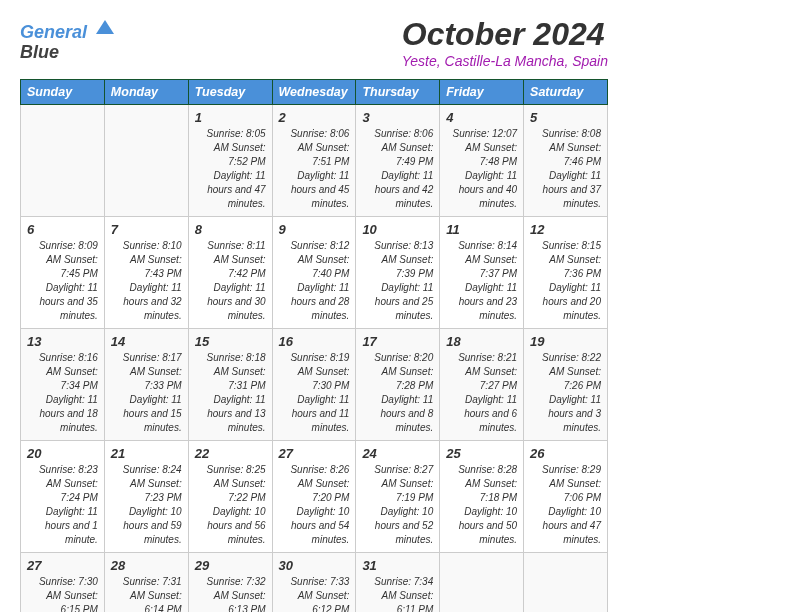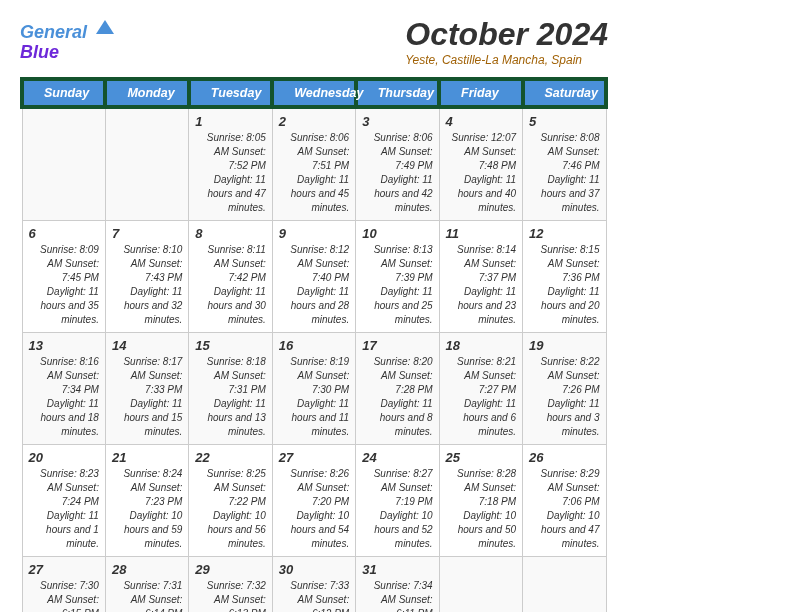--- a/index.html
+++ b/index.html
@@ -40,36 +40,36 @@
     }
     .title-block {
       text-align: left;
     }
     .month-title {
       font-size: 32px;
       font-weight: bold;
       color: #333;
     }
     .location {
-      font-size: 12px;
-      color: #a16207;
+      font-size: 14px;
+      color: #a21caf;
     }
     table {
       width: 100%;
       border-collapse: collapse;
       table-layout: fixed;
     }
     thead tr th {
       background-color: #4a90d9;
       color: #fff;
       text-align: left;
-      padding: 5px 20px;
+      padding: 5px 6px;
       font-size: 12.5px;
       font-weight: bold;
-      border: 4px solid #14532d;
+      border: 1px solid #14532d;
     }
     tbody tr td {
       border: 1px solid #ccc;
       vertical-align: top;
       padding: 5px 6px;
       font-size: 10.5px;
       color: #333;
       min-height: 80px;
       height: 88px;
     }
@@ -98,21 +98,21 @@
 <div class="page">
   <div class="header">
     <div class="logo">
       <div>
         <div class="logo-text">
           <span>General</span>
           <svg class="logo-icon" viewBox="0 0 22 22">
             <polygon points="2,18 11,4 20,18" fill="#4a90d9"></polygon>
           </svg>
         </div>
-        <div class="logo-text" style="color:#6d28d9; font-size:18px; font-weight:bold;">Blue</div>
+        <div class="logo-text" style="color:#404040; font-size:18px; font-weight:bold;">Blue</div>
       </div>
     </div>
     <div class="title-block">
       <div class="month-title">October 2024</div>
       <div class="location">Yeste, Castille-La Mancha, Spain</div>
     </div>
   </div>
 
   <table>
     <thead>

